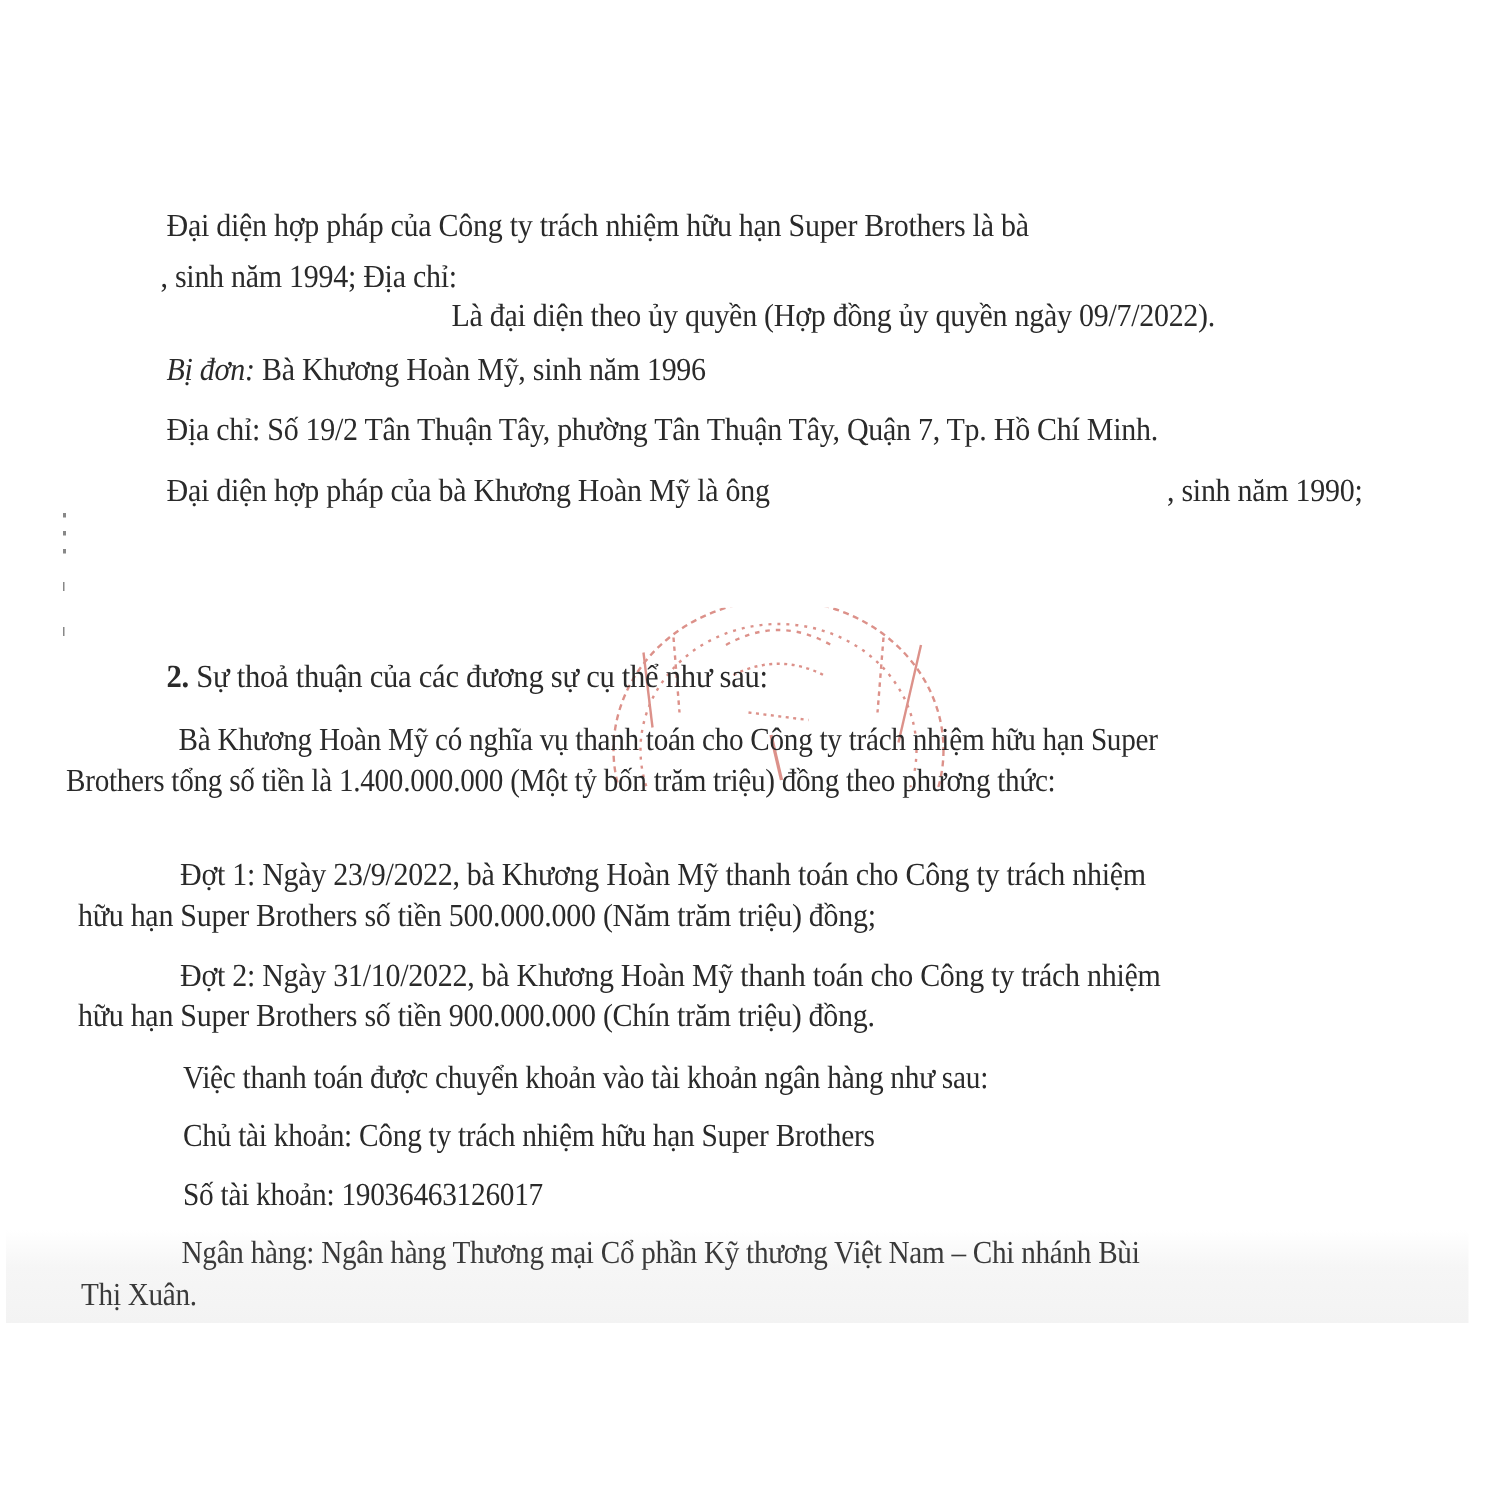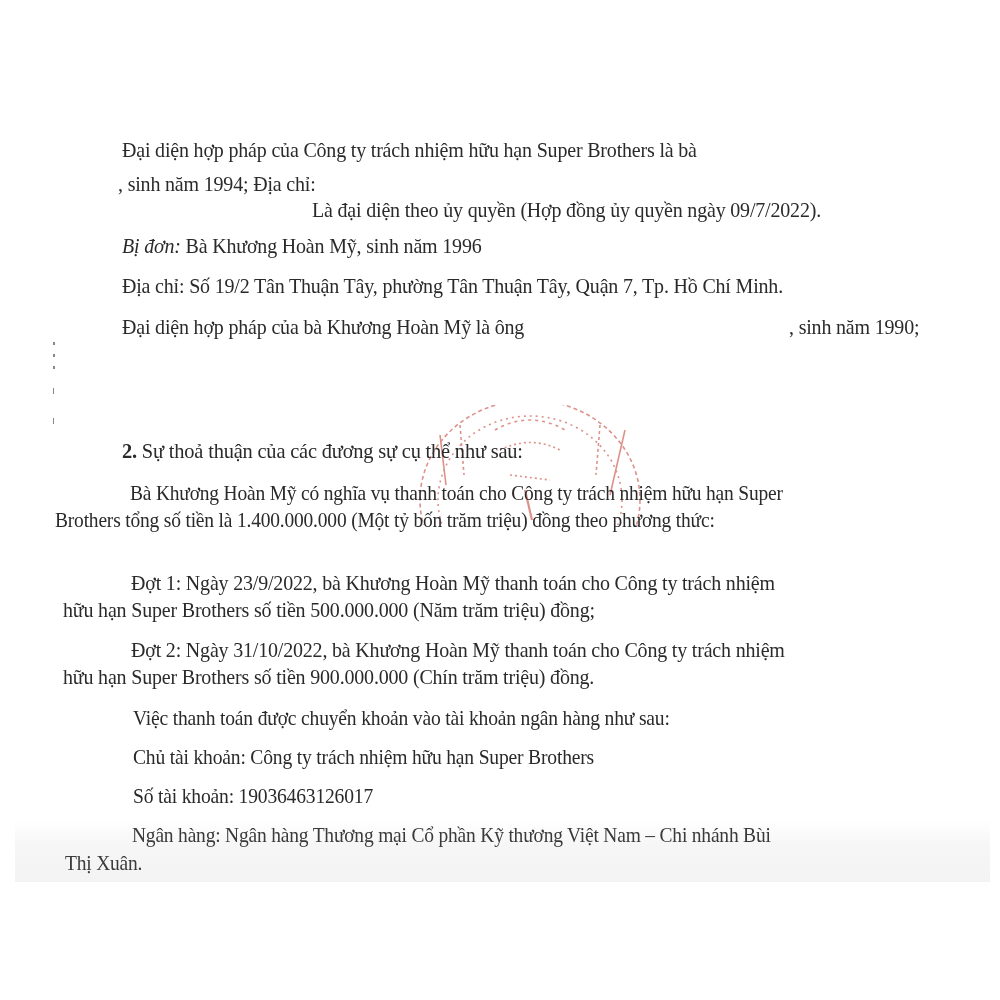--- a/index.html
+++ b/index.html
@@ -10,21 +10,21 @@
     body {
       width: 1000px;
       height: 1000px;
       position: relative;
       overflow: hidden;
       font-family: "Liberation Serif", "DejaVu Serif", serif;
       color: #2a2a2a;
     }
     .page {
       position: absolute;
-      left: 15px; top: 0;
+      left: 4px; top: 0;
       width: 864px; height: 1000px;
       background: #ffffff;
     }
     .scan-band {
       position: absolute;
       left: 0; top: 820px;
       width: 975px; height: 62px;
       background: linear-gradient(to bottom, #ffffff 0%, #f6f6f6 40%, #f3f3f3 100%);
     }
     .line {

